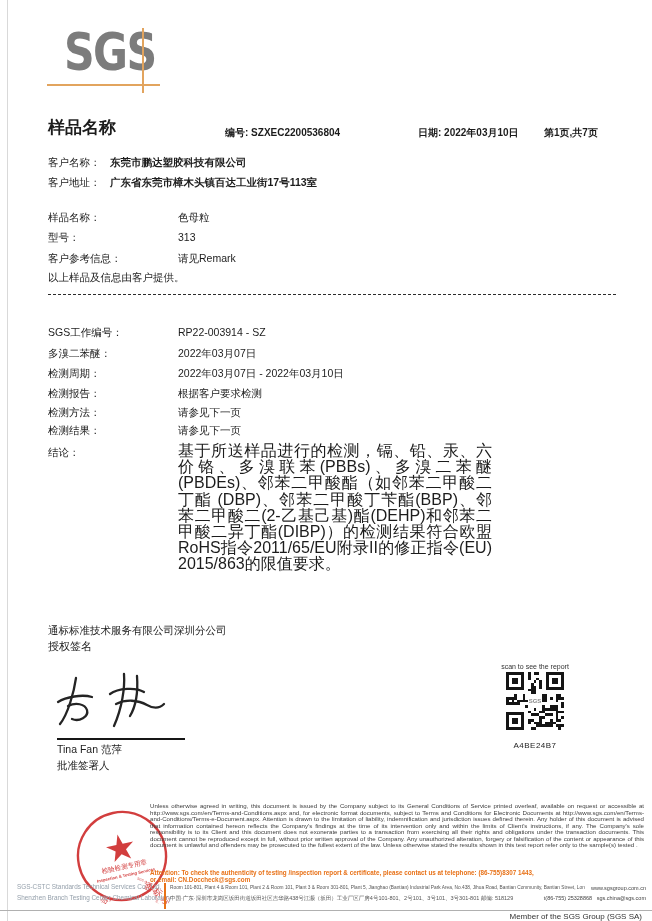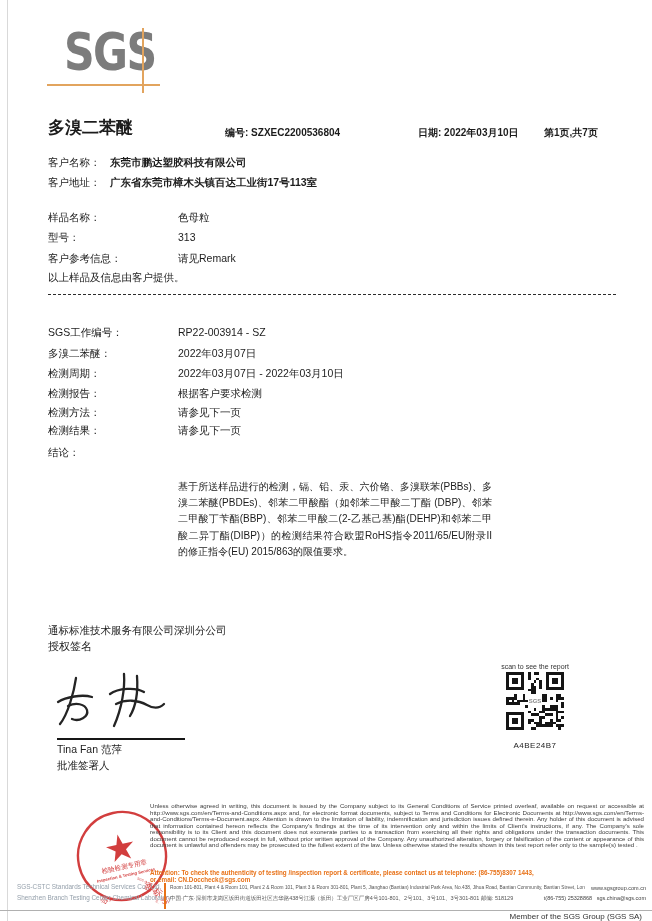--- a/index.html
+++ b/index.html
@@ -21,22 +21,22 @@
 
   .row { position:absolute; left:0; width:652px; font-size:10.5px; white-space:nowrap; }
   .row .lbl  { position:absolute; left:48px; }
   .row .v110 { position:absolute; left:110px;font-weight:bold; }
   .row .v178 { position:absolute; left:178px; }
 
   .note { position:absolute; left:48px; top:271px; font-size:10.5px; }
   .dashed { position:absolute; left:48px; top:294px; width:568px; border-top:1.6px dashed #2b2b2b; }
 
   .conclusion-lbl { position:absolute; left:48px; top:446px; font-size:10.5px; }
-  .conclusion { position:absolute; left:178px; top:443px; width:314px; font-size:10px;
-                line-height:16.2px; text-align:justify;margin-top:36px; }
+  .conclusion { position:absolute; left:178px; top:443px; width:314px; font-size:16px;
+                line-height:16.2px; text-align:justify; }
 
   .sig-company { position:absolute; left:48px; top:624px; font-size:10.5px; }
   .sig-auth    { position:absolute; left:48px; top:639px; font-size:11px; }
   .sig-svg     { position:absolute; left:52px; top:666px; }
   .sig-line    { position:absolute; left:57px; top:738px; width:128px; height:2px; background:#161616; }
   .sig-name    { position:absolute; left:57px; top:743px; font-size:10.5px; }
   .sig-title   { position:absolute; left:57px; top:759px; font-size:10.5px; }
 
   
   .qr-caption { position:absolute; left:495px; top:663px; width:80px; text-align:center;
@@ -71,21 +71,21 @@
 </head>
 <body>
 
 <div class="page">
   <div class="edge-line"></div>
 
   <div class="logo">SGS</div>
   <div class="orange-h"></div>
   <div class="orange-v"></div>
 
-  <div class="doc-title">多溴二苯醚</div>
+  <div class="doc-title">样品名称</div>
   <div class="hdr-meta" style="left:225px;">编号: SZXEC2200536804</div>
   <div class="hdr-meta" style="left:418px;">日期: 2022年03月10日</div>
   <div class="hdr-meta" style="left:544px;">第1页,共7页</div>
 
   <div class="row" style="top:156px;">
     <span class="lbl">客户名称：</span>
     <span class="v110">东莞市鹏达塑胶科技有限公司</span>
   </div>
   <div class="row" style="top:176px;">
     <span class="lbl">客户地址：</span>

